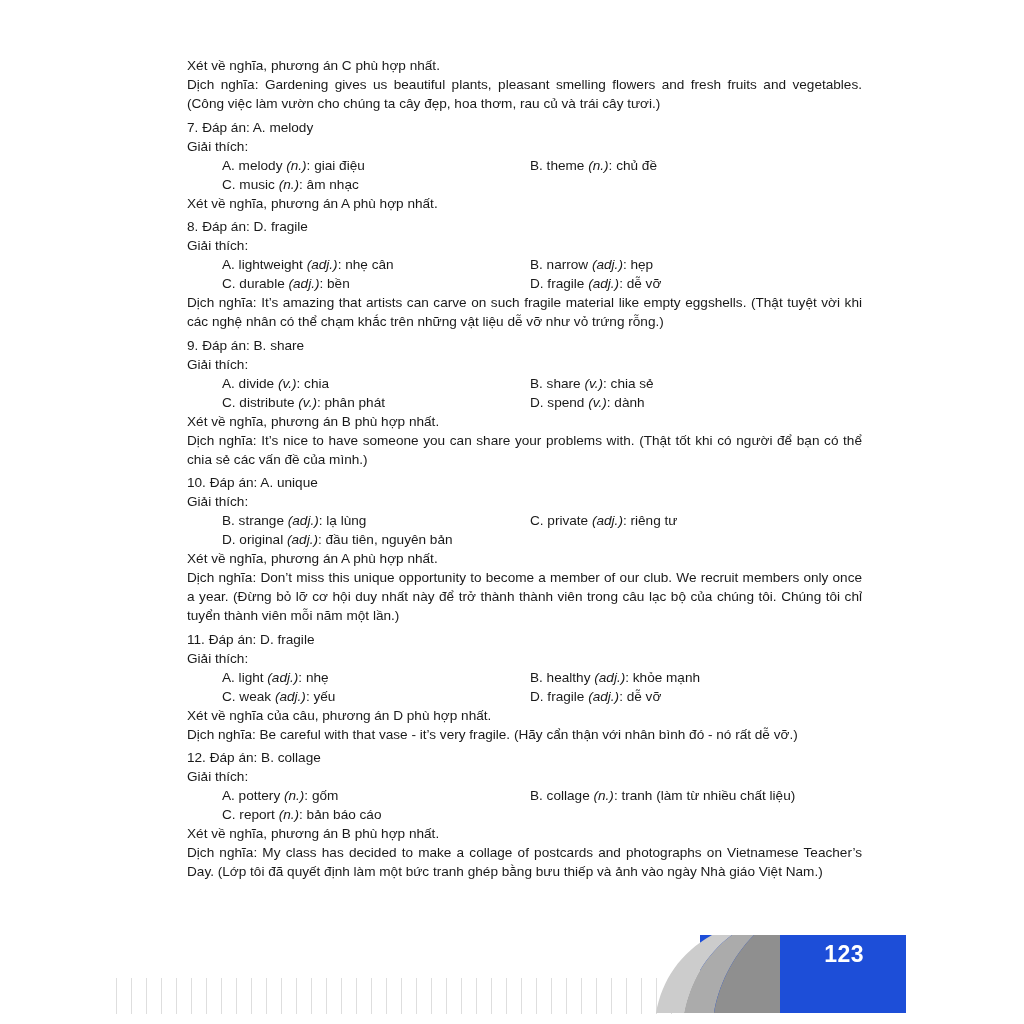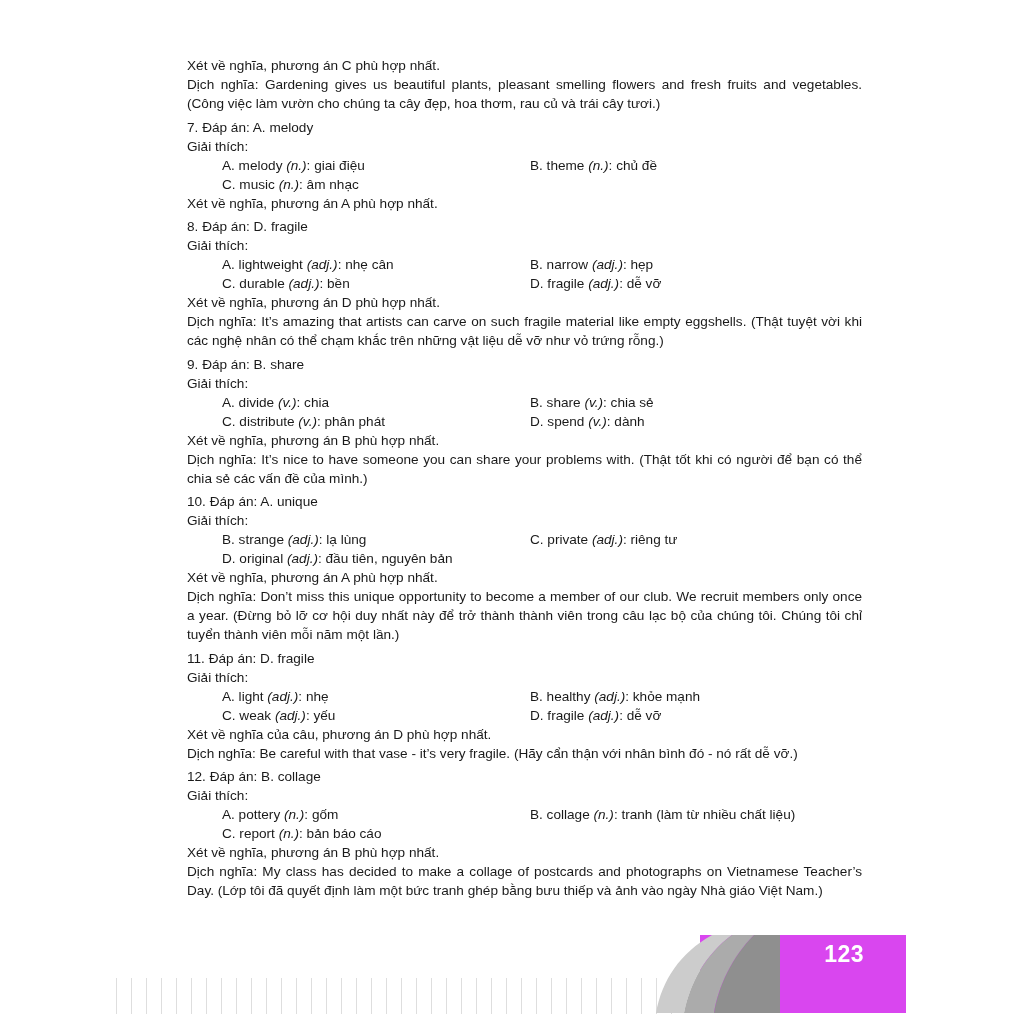--- a/index.html
+++ b/index.html
@@ -32,21 +32,21 @@
   }
   .option { white-space:nowrap; }
 
   
   .footer-box {
     position:absolute;
     left:700px;
     top:935px;
     width:206px;
     height:78px;
-    background:#d946ef;
+    background:#1d4ed8;
   }
   .page-number {
     position:absolute;
     top:10px;
     right:42px;
     color:#ffffff;
     font-weight:bold;
     font-size:23px;
     letter-spacing:0.5px;
   }
@@ -88,21 +88,20 @@
 
   <section class="question">
     <p><span>8.</span> <b>Đáp án: D.</b> <span>fragile</span></p>
     <p><b>Giải thích:</b></p>
     <div class="options">
           <div class="option"><b>A.</b> lightweight <i>(adj.)</i>: nhẹ cân</div>
           <div class="option"><b>B.</b> narrow <i>(adj.)</i>: hẹp</div>
           <div class="option"><b>C.</b> durable <i>(adj.)</i>: bền</div>
           <div class="option"><b>D.</b> fragile <i>(adj.)</i>: dễ vỡ</div>
         </div>
-    <p>Xét về nghĩa, phương án D phù hợp nhất.</p>
     <p class="just"><b>Dịch nghĩa:</b> <span> It’s amazing that artists can carve on such fragile material like empty eggshells. (Thật tuyệt vời khi các nghệ nhân có thể chạm khắc trên những vật liệu dễ vỡ như vỏ trứng rỗng.)</span></p>
   </section>
 
   <section class="question">
     <p><span>9.</span> <b>Đáp án: B.</b> <span>share</span></p>
     <p><b>Giải thích:</b></p>
     <div class="options">
           <div class="option"><b>A.</b> divide <i>(v.)</i>: chia</div>
           <div class="option"><b>B.</b> share <i>(v.)</i>: chia sẻ</div>
           <div class="option"><b>C.</b> distribute <i>(v.)</i>: phân phát</div>

